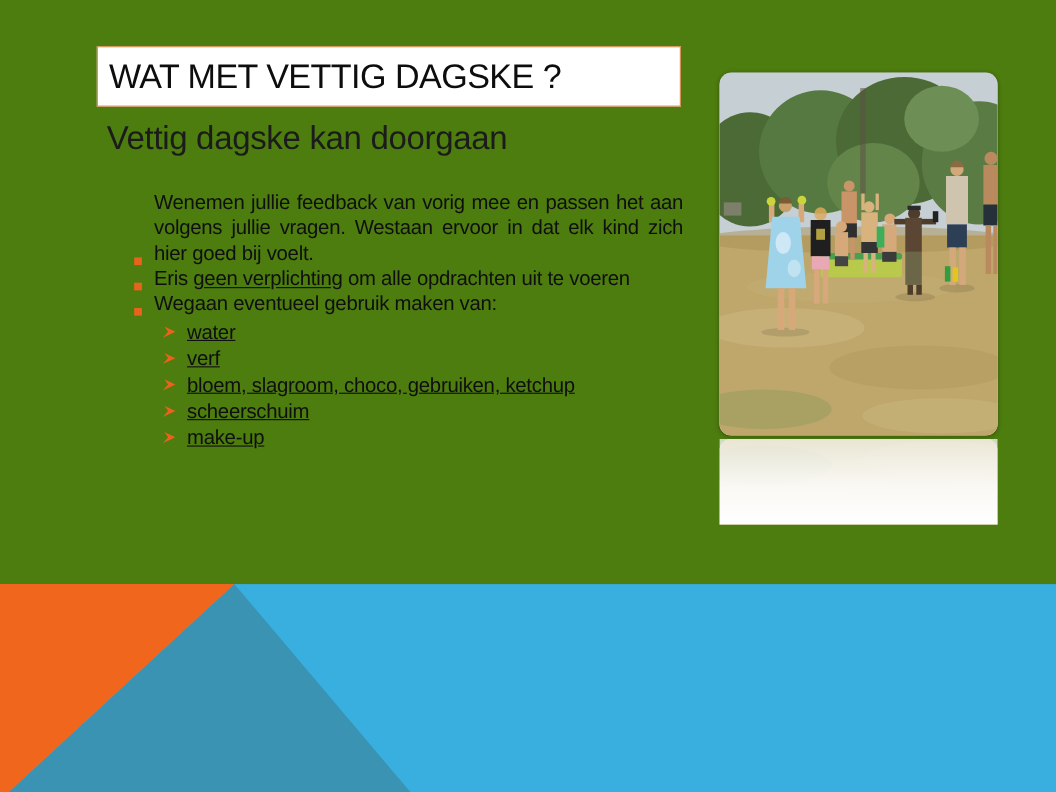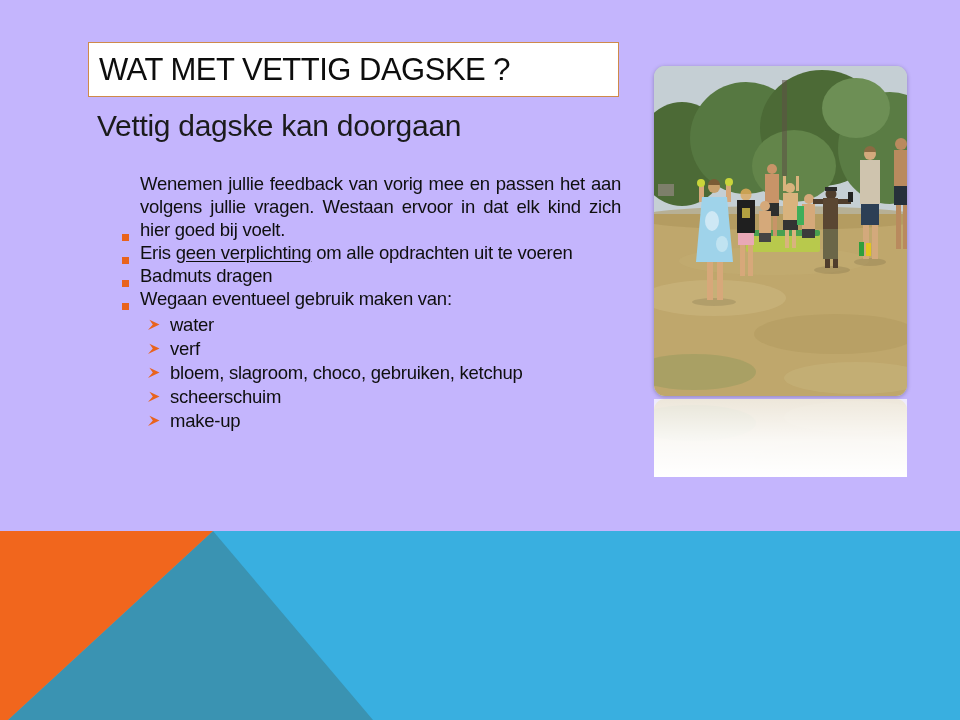--- a/index.html
+++ b/index.html
@@ -1,17 +1,17 @@
 <!DOCTYPE html>
 <html style="--accent-orange: #e9631c; --shape-orange: #f1661d; --title-border: #cf8a4a; --light-blue: #39afe0; --teal-blue: #3a93b2; --text: #111111;"><head>
 <meta charset="utf-8">
 <style>
   html,body{margin:0;padding:0;background:#fff;}
   .slide{
-    position:relative;width:960px;height:720px;background:#c4b5fd;overflow:hidden;
+    position:relative;width:960px;height:720px;background:#4d7c0f;overflow:hidden;
     font-family:"Liberation Sans", sans-serif;color:#111;
   }
   
   .title-box{
     position:absolute;left:88px;top:42px;width:531px;height:55px;
     border:1.5px solid var(--title-border,#cf8a4a);
     box-sizing:border-box;display:flex;align-items:center;padding-left:10px;
     background:#fff;
   }
   .title-text{
@@ -26,21 +26,21 @@
     position:absolute;left:121px;top:172px;width:500px;
     font-size:18.5px;line-height:23px;letter-spacing:-0.25px;color:#0f0f0f;
   }
   .bullet-row{display:flex;align-items:flex-end;}
   .sq{
     flex:0 0 auto;width:7px;height:7px;margin:8px 11px 0 1px;
     background:var(--accent-orange,#e9631c);
   }
   .btxt{flex:1 1 auto;text-align:justify;}
   .btxt .ul{text-decoration:underline;text-underline-offset:2px;}
-  .sub-list{margin:3px 0 0 27px;line-height:24px;}
+  .sub-list{margin:3px 0 0 27px;line-height:24px;text-decoration:underline;}
   .sub-row{display:flex;align-items:flex-start;}
   .arrow-icon{flex:0 0 auto;margin:6px 10px 0 0;display:block;}
   
   .photo{
     position:absolute;left:654px;top:66px;width:253px;height:330px;
     border-radius:11px;overflow:hidden;box-shadow:0 1px 4px rgba(0,0,0,0.28);
     background:#c5cfd4;
   }
   .photo svg{display:block;width:100%;height:100%;}
   .photo-reflection{
@@ -79,24 +79,20 @@
       <span class="sq"></span>
       <span class="btxt">Wenemen jullie feedback van vorig mee en passen het aan volgens jullie vragen. Westaan ervoor in dat elk kind zich hier goed bij voelt.</span>
     </div>
 
     <div class="bullet-row">
       <span class="sq"></span>
       <span class="btxt"><span>Eris </span><span class="ul">geen verplichting</span><span> om alle opdrachten uit te voeren</span></span>
     </div>
 
 
-    <div class="bullet-row">
-      <span class="sq"></span>
-      <span class="btxt">Badmuts dragen</span>
-    </div>
 
     <div class="bullet-row">
       <span class="sq"></span>
       <span class="btxt">Wegaan eventueel gebruik maken van:</span>
     </div>
 
     <div class="sub-list">
       <div class="sub-row">
         <svg class="arrow-icon" width="12" height="12" viewBox="0 0 12 12">
             <path d="M0 11 L11.5 5.6 L1.4 0.8 L4.8 5.5 Z" fill="#e9631c"></path>

